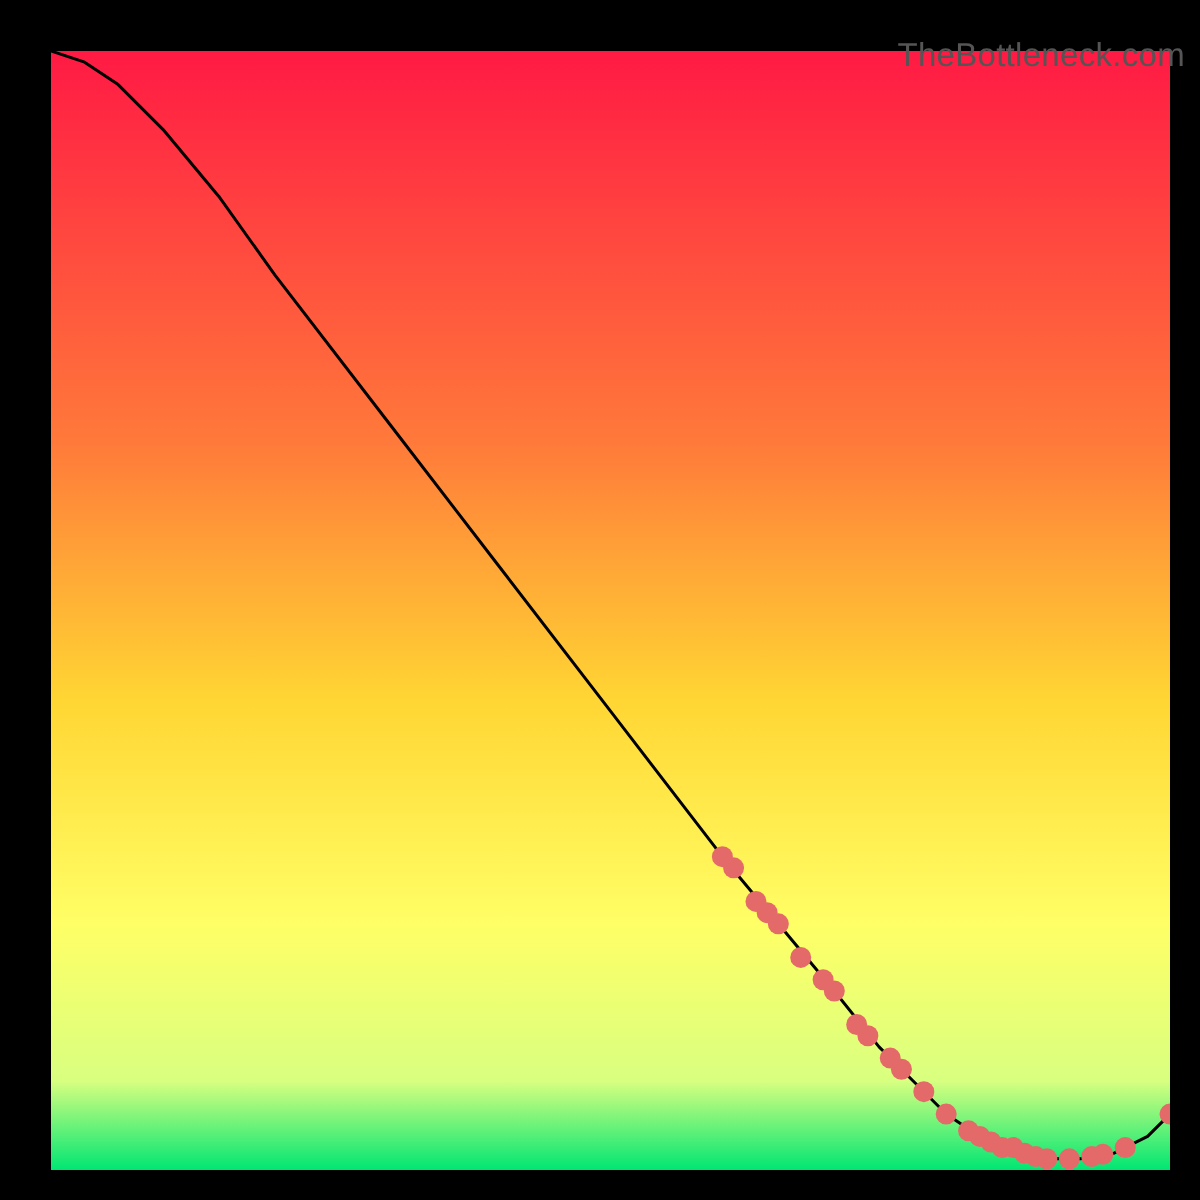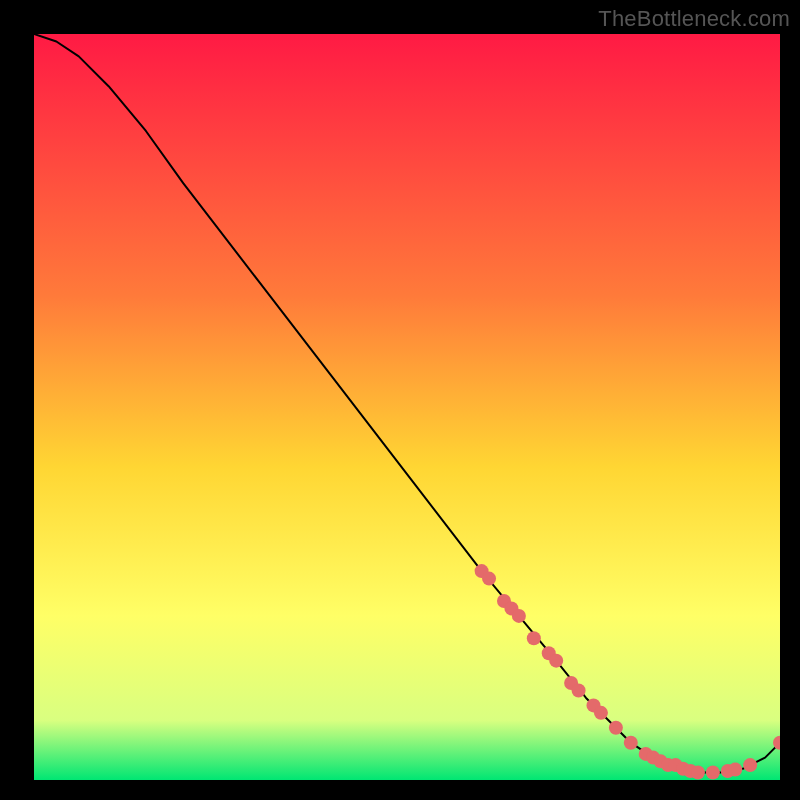--- a/index.html
+++ b/index.html
@@ -11,21 +11,21 @@
     font-family: Arial, Helvetica, sans-serif;
   }
   .container {
     position: relative;
     width: 800px;
     height: 800px;
     background: #000;
   }
   .watermark {
     position: absolute;
-    top: 6px;
+    top: 24px;
     right: 10px;
     color: #555;
     font-size: 22px;
     font-weight: 500;
     z-index: 50;
     letter-spacing: 0.2px;
   }
   .plot {
     position: absolute;
     left: 34px;

